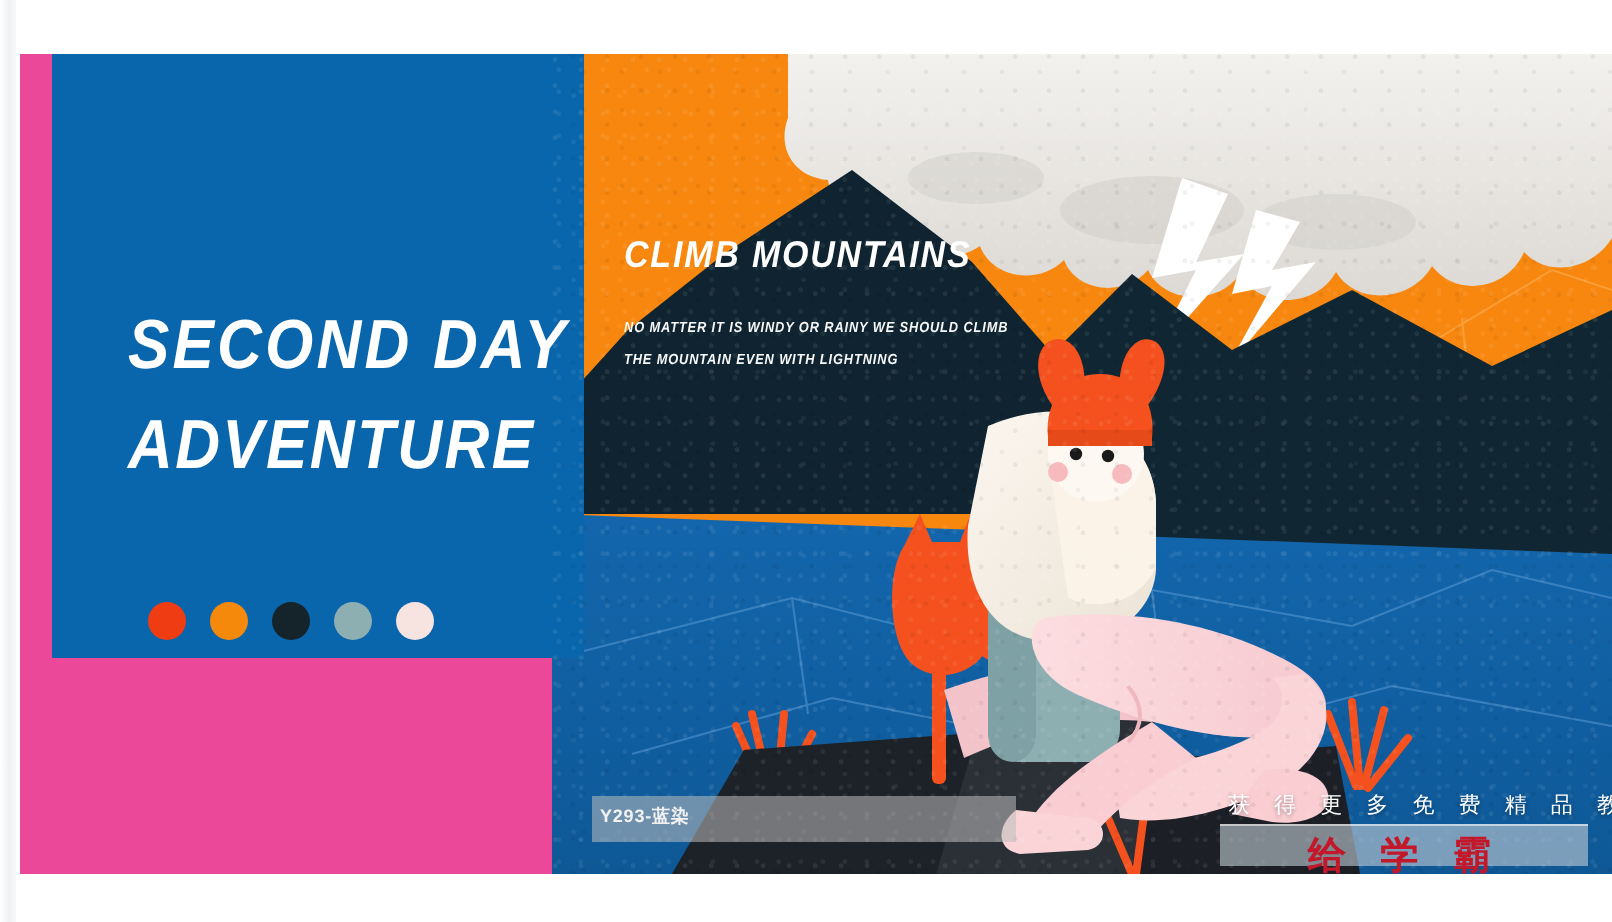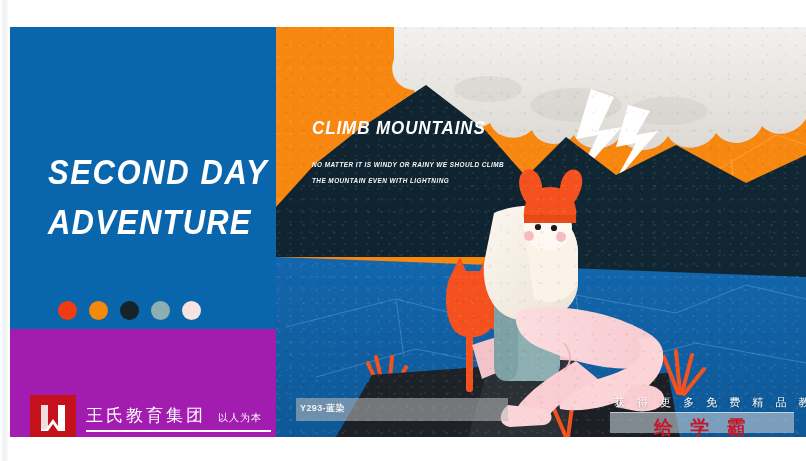--- a/index.html
+++ b/index.html
@@ -28,27 +28,27 @@
   }
 
   
   .slide {
     position: absolute;
     left: 10px;
     top: 27px;
     width: 796px;
     height: 410px;
     overflow: hidden;
-    background: #a21caf;
+    background: #ec4899;
   }
 
   
   .left-panel {
     position: absolute;
-    left: 0; top: 0;
+    left: 16px; top: 0;
     width: 266px;
     height: 302px;
     background: #0a66ac;
     z-index: 6;
   }
 
   .title-block {
     position: absolute;
     left: 38px;
     top: 118px;
@@ -448,30 +448,16 @@
       </div>
 
       <div class="swatches">
         <div class="swatch" style="background:#f03c12"></div>
         <div class="swatch" style="background:#f5890b"></div>
         <div class="swatch" style="background:#15242b"></div>
         <div class="swatch" style="background:#8eafb2"></div>
         <div class="swatch" style="background:#f7e3e0"></div>
       </div>
 
-      <div class="brand">
-        <div class="brand-logo">
-          <svg width="46" height="46" viewBox="0 0 46 46">
-            <rect x="0" y="0" width="46" height="46" fill="#c5111b"></rect>
-            <path d="M11 10 L18 10 L18 31 L23 24 L28 31 L28 10 L35 10 L35 36 L28 36 L23 29 L18 36 L11 36 Z" fill="#ffffff"></path>
-            <path d="M11 10 L18 10 L18 31 L15 35 L11 33 Z" fill="#f0dede"></path>
-          </svg>
-        </div>
-        <div class="brand-words">
-          <span class="brand-cn">王氏教育集团</span>
-          <span class="brand-slogan">以人为本</span>
-          <div class="brand-underline"></div>
-        </div>
-      </div>
     </div>
 
   </div>
 </div>
 
 </body></html>

